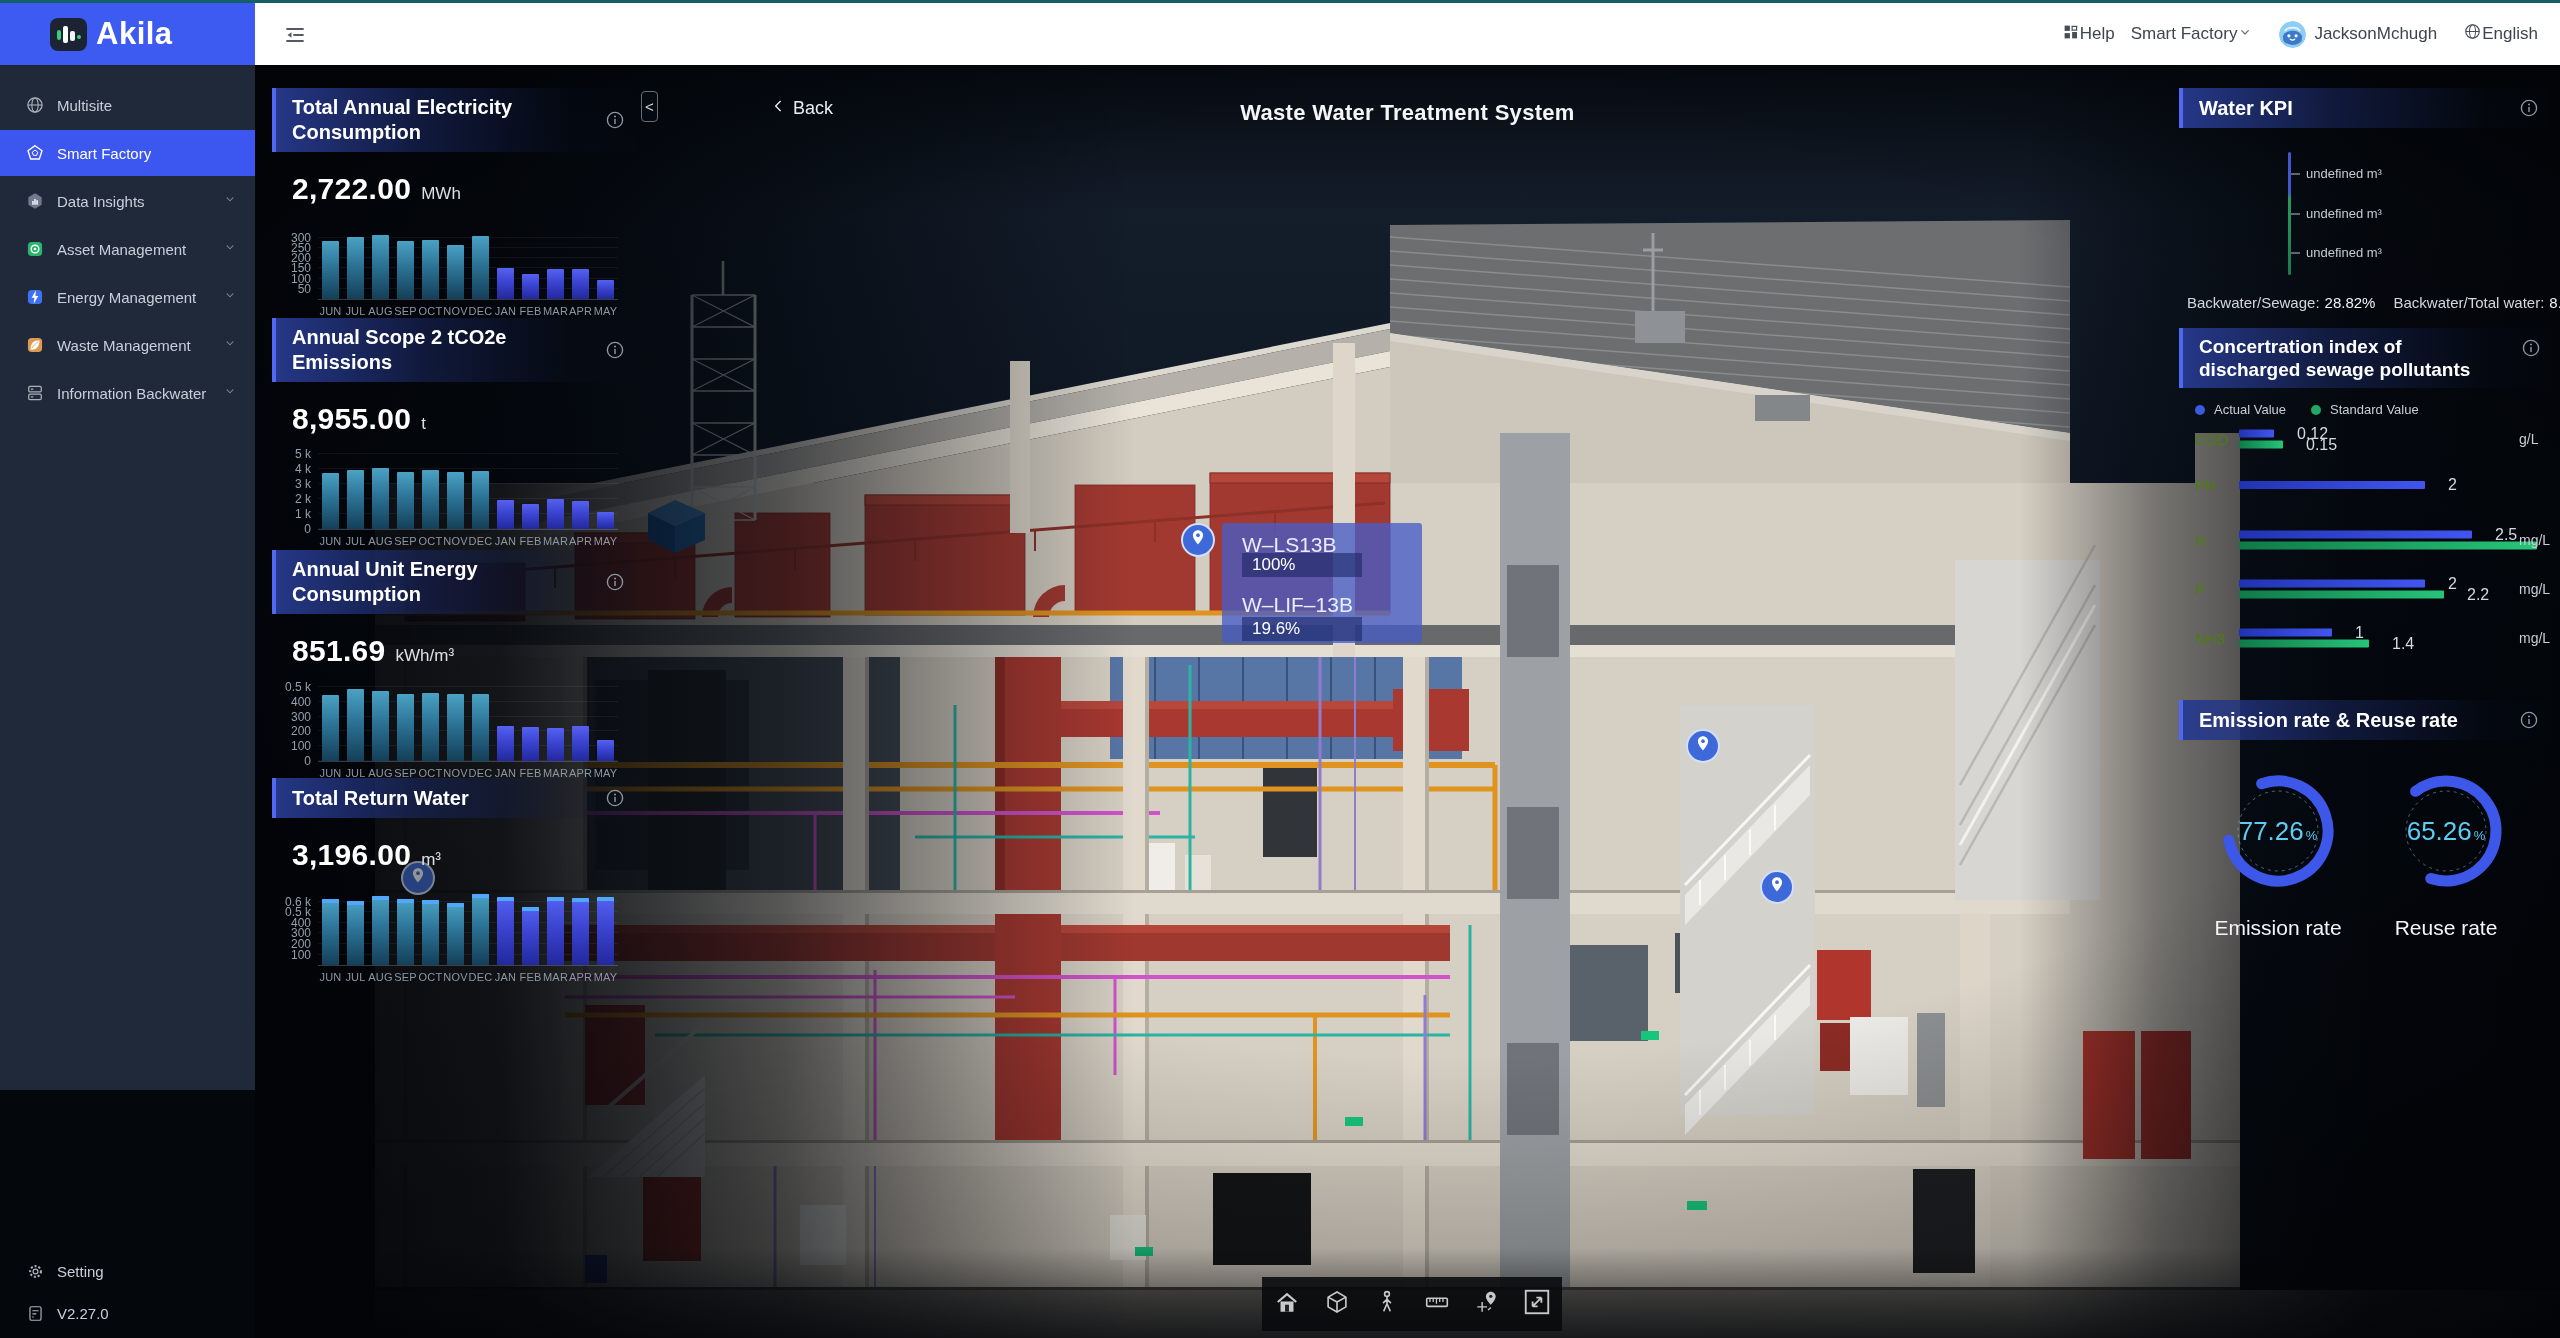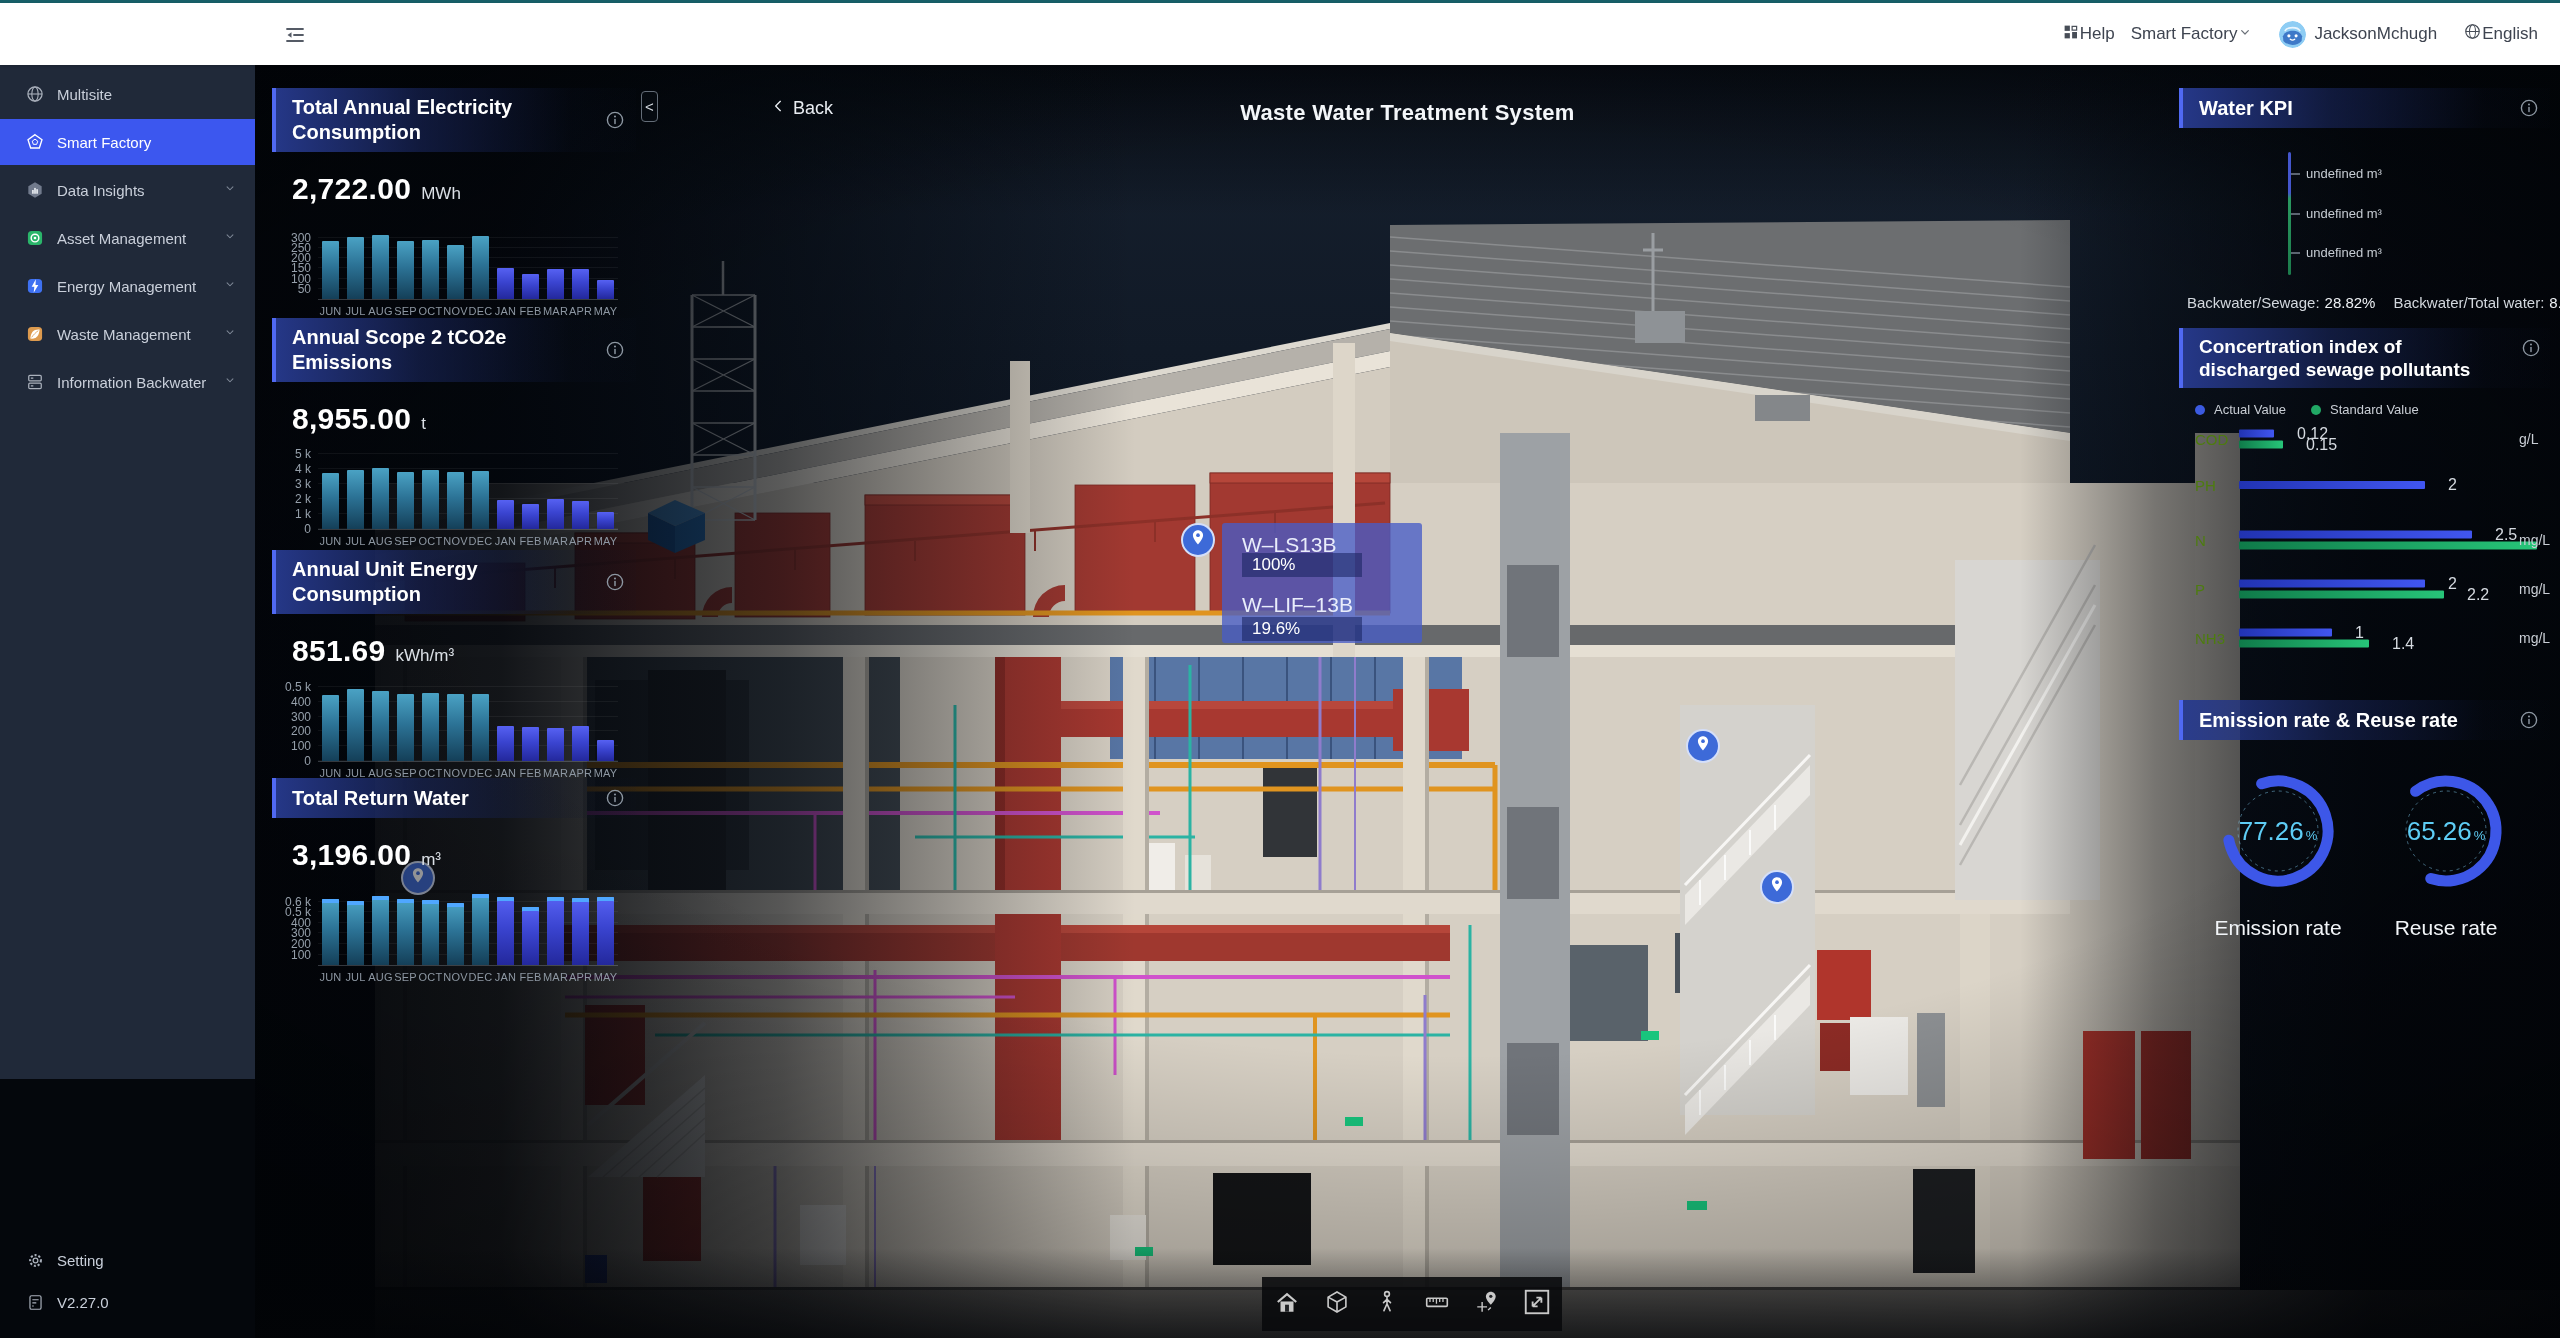--- a/index.html
+++ b/index.html
@@ -17,21 +17,21 @@
   .lm3{left:20px;top:13px;width:5px;height:10px;background:#f2f4f8}
   .lm4{left:27px;top:17px;width:4px;height:4px;background:#35d07a}
   .brand{color:#fff;font-size:31px;font-weight:700;letter-spacing:.5px}
   .collapse-btn{position:absolute;left:281px;top:18px;width:27px;height:27px;display:flex;align-items:center;justify-content:center;cursor:pointer}
   .topbar-right{position:absolute;right:22px;top:0;height:62px;display:flex;align-items:center;color:#3e4450;font-size:17px}
   .tb-item{display:flex;align-items:center;cursor:pointer}
   .gap16{margin-left:16px}.gap26{margin-left:26px}.gap8{margin-left:8px}
   .avatar{width:27px;height:27px;border-radius:50%;overflow:hidden;flex:none}
 
   
-  .sidebar{position:absolute;left:0;top:54px;width:255px;height:1025px;background:#202939;z-index:30}
+  .sidebar{position:absolute;left:0;top:65px;width:255px;height:1025px;background:#202939;z-index:30}
   .side-item{position:absolute;left:0;width:255px;height:46px;display:flex;align-items:center;padding-left:25px;gap:12px;cursor:pointer}
   .side-item.selected{background:#3c57ef}
   .side-ic{width:20px;height:20px;flex:none;display:flex;align-items:center;justify-content:center}
   .side-label{font-size:15px;color:#c9cfda;white-space:nowrap}
   .side-item.selected .side-label{color:#ffffff}
   .side-chevron{position:absolute;right:18px;top:50%;transform:translateY(-50%)}
 
   
   .main{position:absolute;left:255px;top:65px;width:2305px;height:1273px;overflow:hidden;background:#0a1220}
   .scene-wrap{position:absolute;inset:0}
@@ -113,20 +113,29 @@
   .tb-btn{width:40px;height:40px;display:flex;align-items:center;justify-content:center;cursor:pointer}
 
   
   .side-footer-item{position:absolute;left:0;width:255px;height:46px;display:flex;align-items:center;padding-left:25px;gap:12px;cursor:pointer}
 </style>
 </head>
 <body>
 
 <div class="topstrip"></div>
 <div class="topbar">
+  <div class="logo-band">
+    <div class="logo-mark">
+      <span class="lm1"></span>
+        <span class="lm2"></span>
+        <span class="lm3"></span>
+        <span class="lm4"></span>
+    </div>
+    <span class="brand">Akila</span>
+  </div>
   <div class="collapse-btn" id="outdentIcon">
       <svg width="24" height="24" viewBox="0 0 24 24" fill="none" xmlns="http://www.w3.org/2000/svg">
         <path d="M4 6h16M11 12h9M4 18h16" stroke="#555b66" stroke-width="1.8" stroke-linecap="round"></path>
         <path d="M8.5 9.2 4.5 12l4 2.8z" fill="#555b66"></path>
       </svg>
     </div>
   <div class="topbar-right">
     <div class="tb-item">
       <span id="helpIcon"><svg width="18" height="18" viewBox="0 0 24 24" fill="none" xmlns="http://www.w3.org/2000/svg">
             <rect x="3.5" y="3.5" width="7" height="7" fill="#474d57"></rect>

